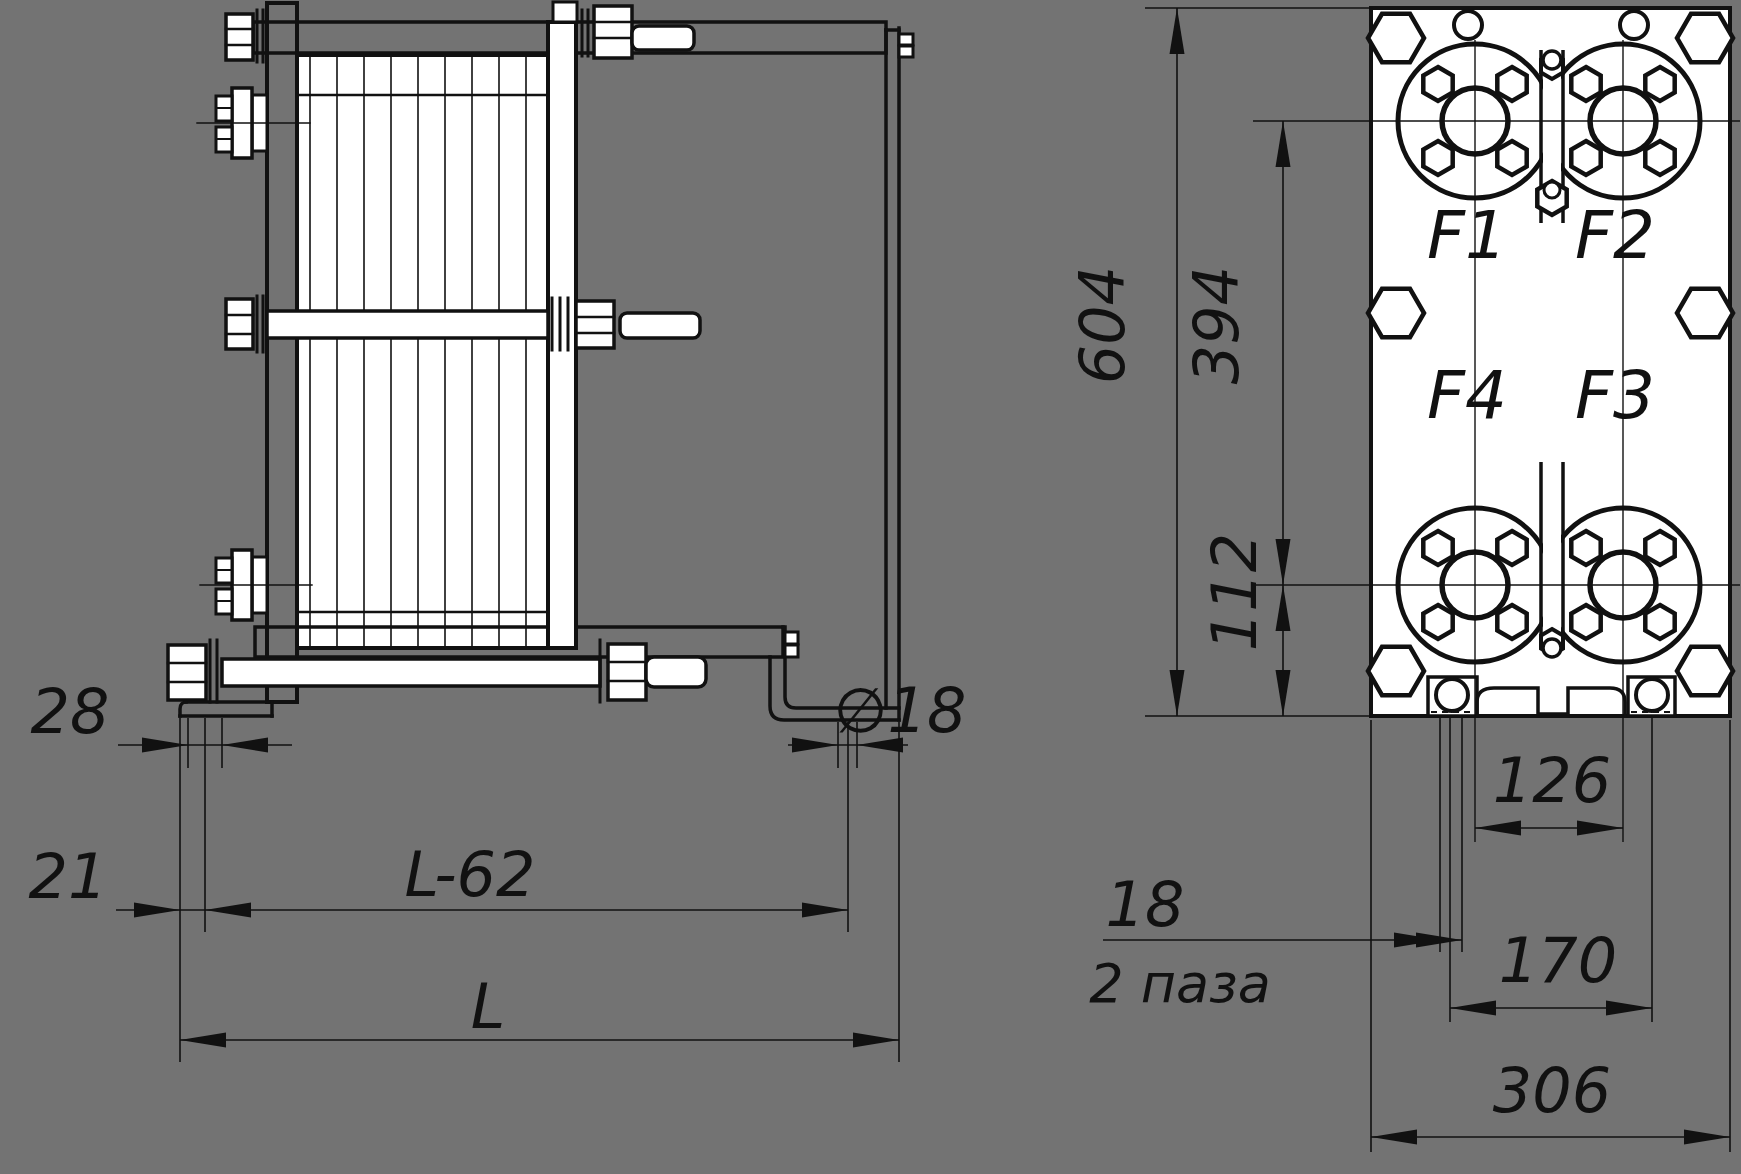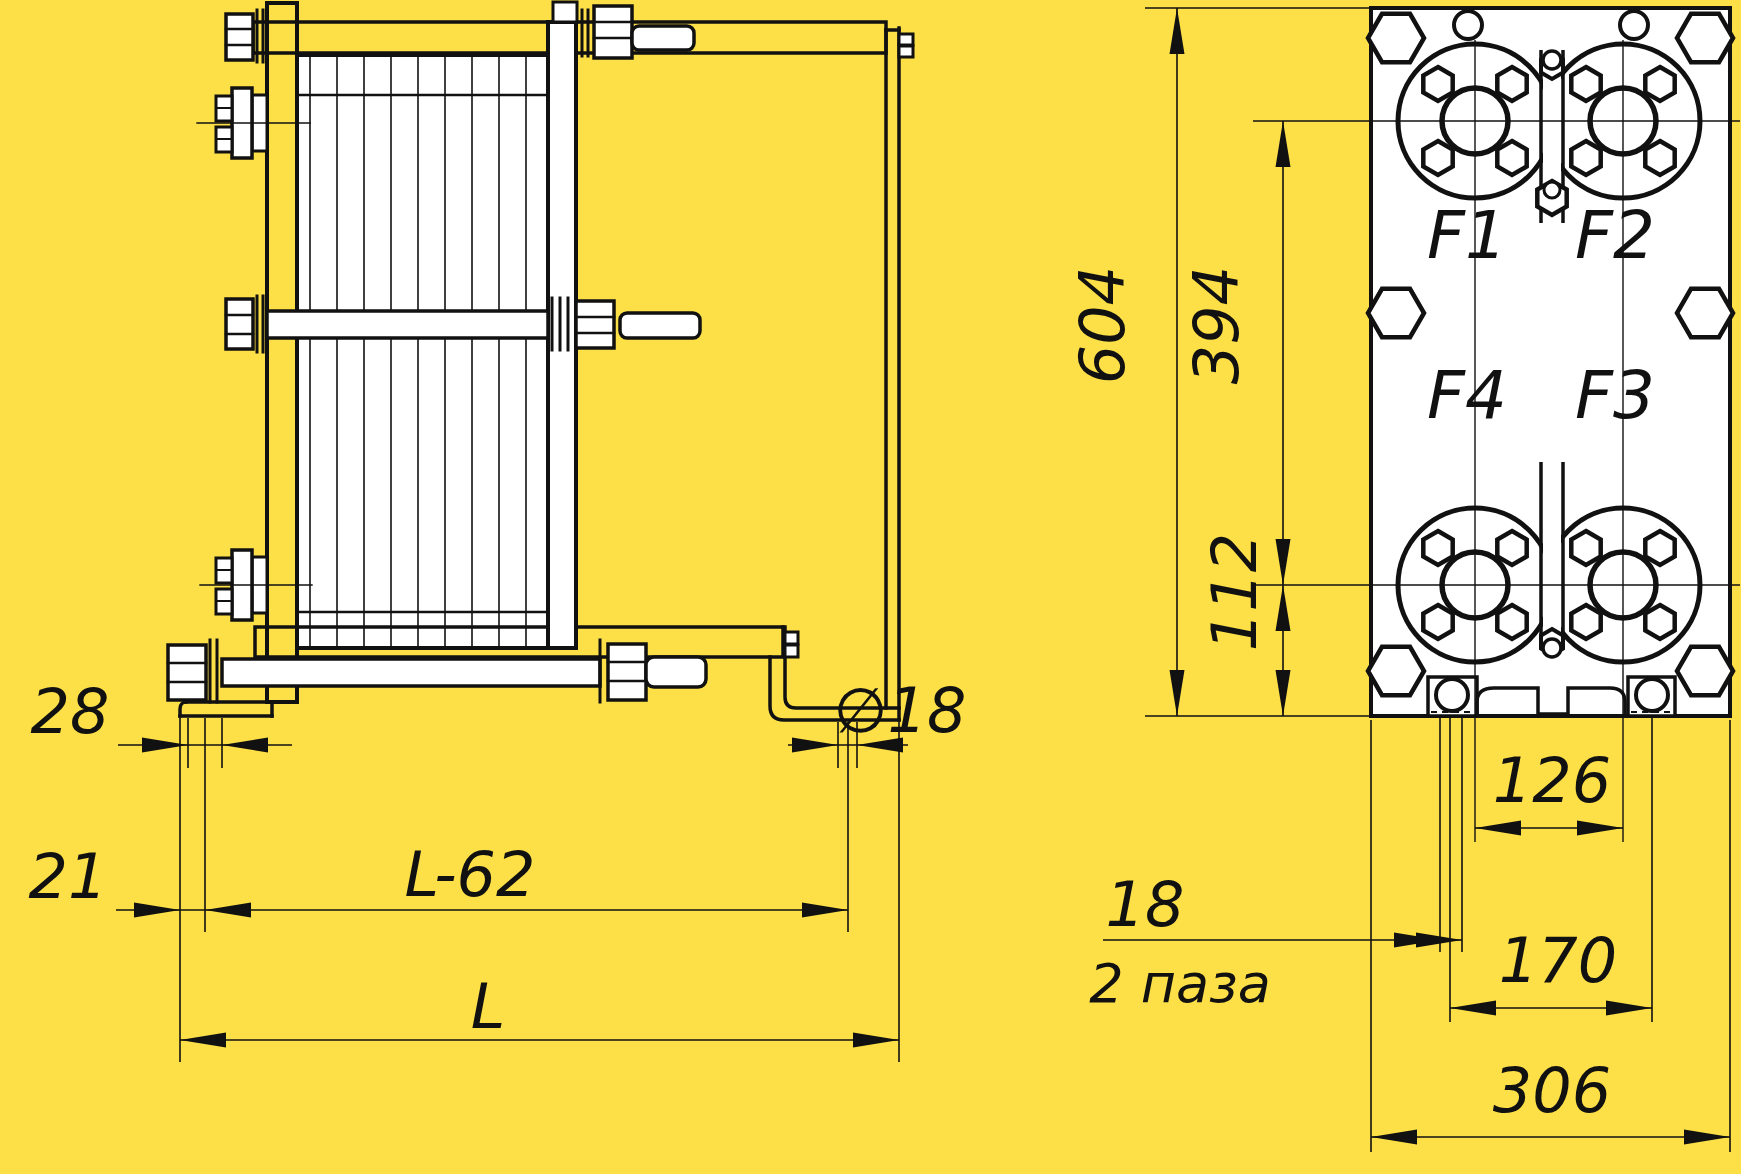--- a/index.html
+++ b/index.html
@@ -1,16 +1,16 @@
 <!DOCTYPE html>
 <html><head>
 <meta charset="utf-8">
 <style>
   html,body{margin:0;padding:0;background:#ffffff;}
-  .canvas{position:relative;width:1741px;height:1174px;background:#fde047;overflow:hidden;}
+  .canvas{position:relative;width:1741px;height:1174px;background:#737373;overflow:hidden;}
   svg{position:absolute;top:0;left:0;}
   text{font-family:"DejaVu Sans",sans-serif;font-style:italic;fill:#111;}
   .dim{font-size:62px;}
   .dimS{font-size:54px;}
   .port{font-size:66px;}
 </style>
 </head>
 <body>
 
 <div class="canvas">

